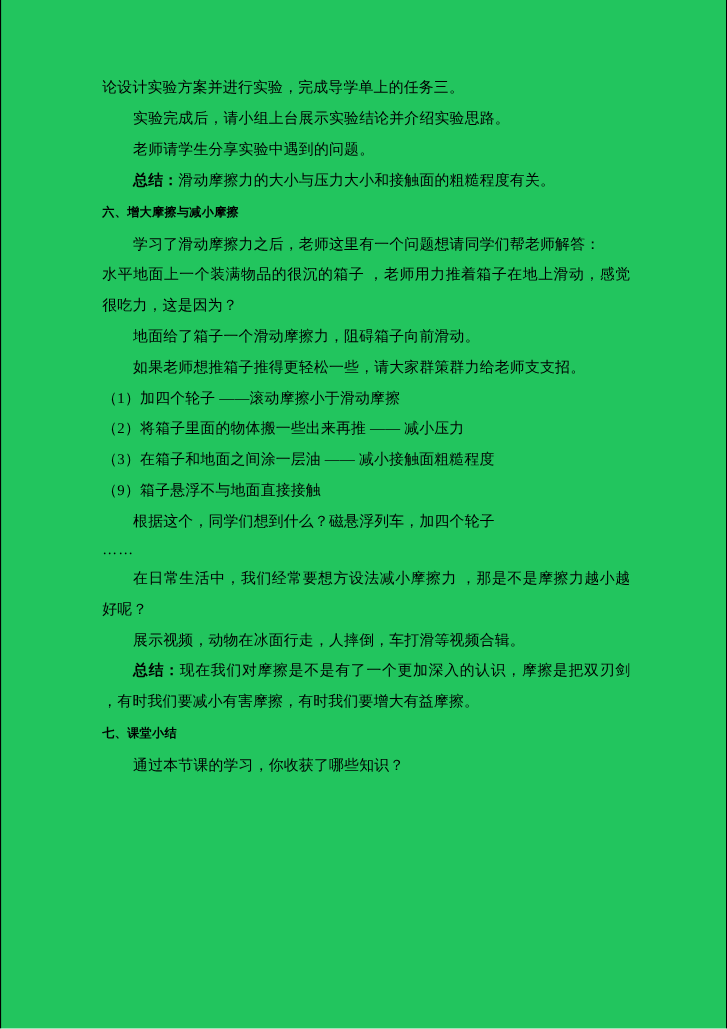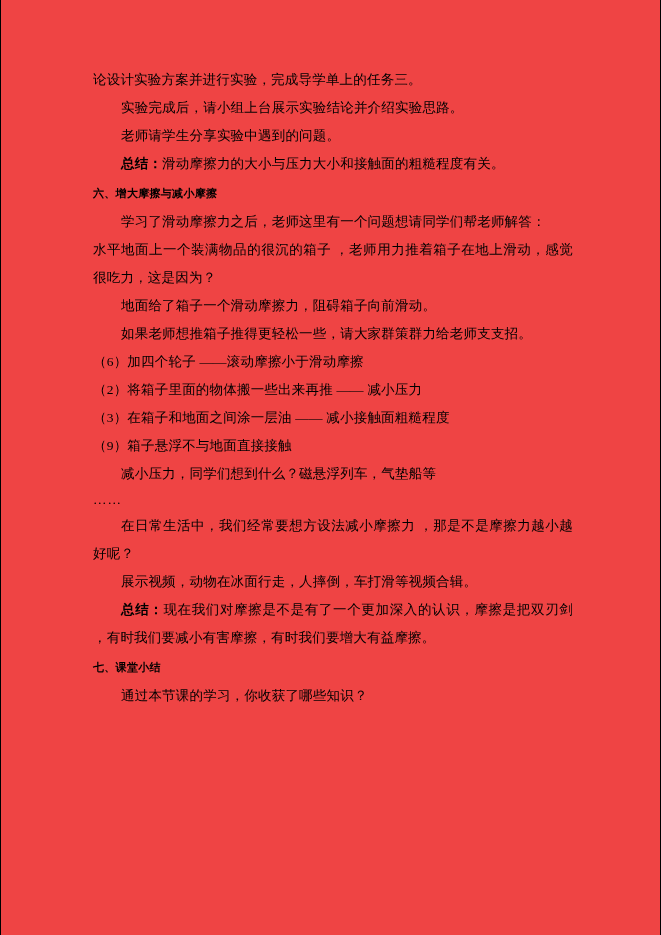--- a/index.html
+++ b/index.html
@@ -17,21 +17,21 @@
   }
   .page {
     position: absolute;
     left: 0;
     top: 0;
     width: 661px;
     height: 935px;
     box-sizing: border-box;
     border-left: 1px solid #000;
     border-right: 1px solid #000;
-    background: #ef4444;
+    background: #22c55e;
   }
   .content {
     position: absolute;
     left: 92px;
     top: 66px;
     width: 480px;
   }
   .para {
     font-size: 13.5px;
     line-height: 28px;
@@ -70,25 +70,25 @@
     <p class="para indent">实验完成后，请小组上台展示实验结论并介绍实验思路。</p>
     <p class="para indent">老师请学生分享实验中遇到的问题。</p>
     <p class="para indent"><span class="bold-lead">总结：</span><span>滑动摩擦力的大小与压力大小和接触面的粗糙程度有关。</span></p>
 
     <p class="heading">六、增大摩擦与减小摩擦</p>
 
     <p class="para indent">学习了滑动摩擦力之后，老师这里有一个问题想请同学们帮老师解答：</p>
     <p class="para">水平地面上一个装满物品的很沉的箱子 ，老师用力推着箱子在地上滑动，感觉很吃力，这是因为？</p>
     <p class="para indent">地面给了箱子一个滑动摩擦力，阻碍箱子向前滑动。</p>
     <p class="para indent">如果老师想推箱子推得更轻松一些，请大家群策群力给老师支支招。</p>
-    <p class="para">（6）加四个轮子 ——滚动摩擦小于滑动摩擦</p>
+    <p class="para">（1）加四个轮子 ——滚动摩擦小于滑动摩擦</p>
     <p class="para">（2）将箱子里面的物体搬一些出来再推 —— 减小压力</p>
     <p class="para">（3）在箱子和地面之间涂一层油 —— 减小接触面粗糙程度</p>
     <p class="para">（9）箱子悬浮不与地面直接接触</p>
-    <p class="para indent">减小压力，同学们想到什么？磁悬浮列车，气垫船等</p>
+    <p class="para indent">根据这个，同学们想到什么？磁悬浮列车，加四个轮子</p>
     <p class="dots">……</p>
     <p class="para indent">在日常生活中，我们经常要想方设法减小摩擦力 ，那是不是摩擦力越小越好呢？</p>
     <p class="para indent">展示视频，动物在冰面行走，人摔倒，车打滑等视频合辑。</p>
     <p class="para indent"><span class="bold-lead">总结：</span><span>现在我们对摩擦是不是有了一个更加深入的认识，摩擦是把双刃剑 ，有时我们要减小有害摩擦，有时我们要增大有益摩擦。</span></p>
 
     <p class="heading">七、课堂小结</p>
 
     <p class="para indent">通过本节课的学习，你收获了哪些知识？</p>
 
   </div>

